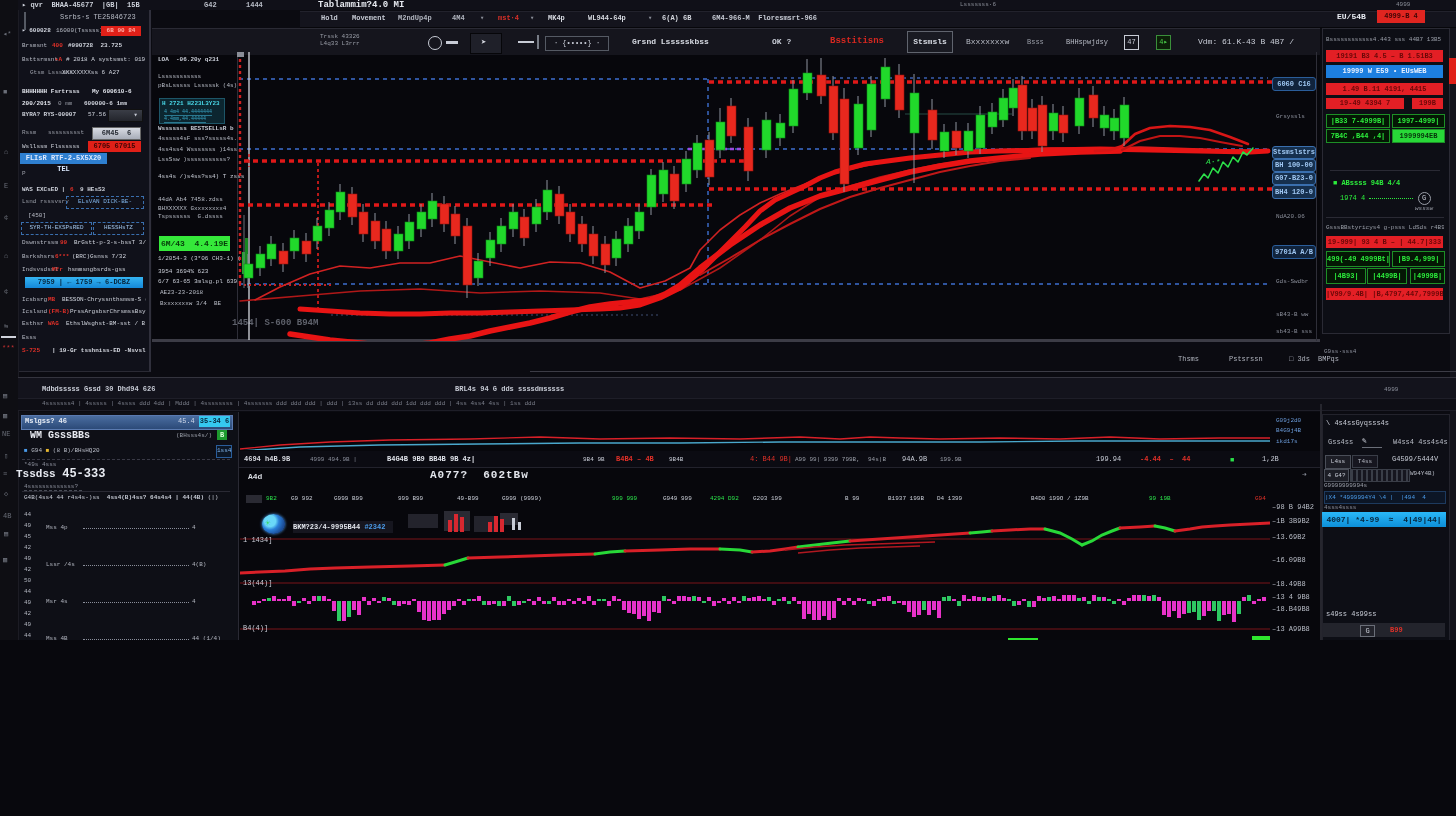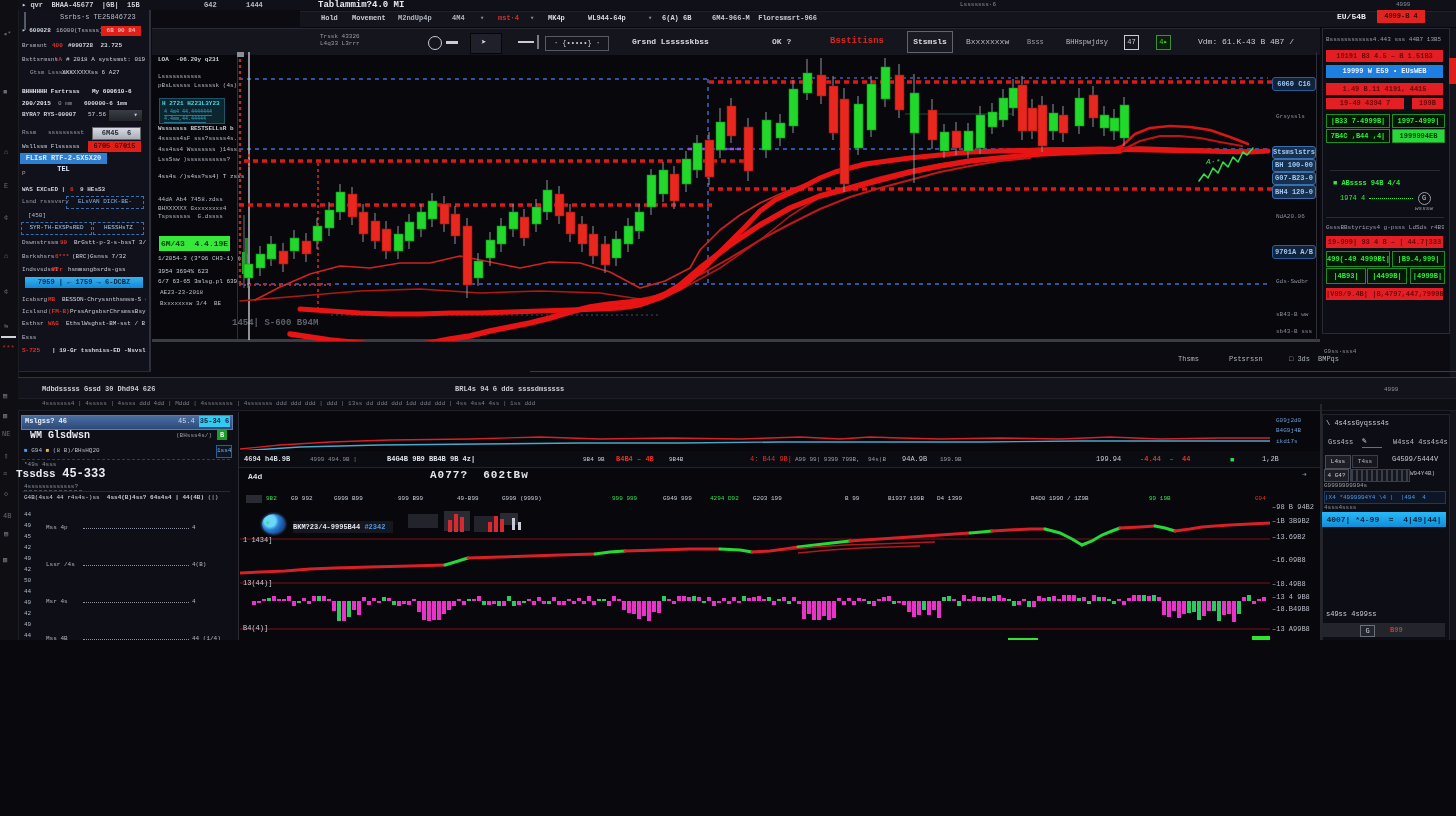--- a/index.html
+++ b/index.html
@@ -397,21 +397,21 @@
 <div class="abs t7 b" style="left:455px;top:385px;color:#c8ccd6;">BRL4s 94 G dds sss​sdmsssss</div>
 <div class="abs t6" style="left:1384px;top:386px;color:#8a8e9a;">4999</div>
 <div class="abs" style="left:18px;top:398px;width:1438px;height:12px;background:#0e0e15;border-top:1px solid #1e1e28;"></div>
 <div class="abs t6" style="left:42px;top:400px;color:#7a7e8a;white-space:nowrap;overflow:hidden;width:680px;">4sssssss4 | 4sssss | 4ssss ddd 4dd | Mddd | 4ssssssss | 4sssssss ddd ddd ddd | ddd | 13ss dd ddd ddd 1dd ddd ddd | 4ss 4ss4 4ss | 1ss ddd</div>
 <div class="abs" style="left:18px;top:410px;width:1438px;height:1px;background:#1e1e28;"></div>
 <div class="abs" style="left:19px;top:412px;width:219px;height:396px;background:#0e0f16;border-right:1px solid #2a2a34;"></div>
 <div class="abs" style="left:21px;top:415px;width:210px;height:13px;background:linear-gradient(#4a6da0,#2c4a78);border:1px solid #5a7ab0;"></div>
 <div class="abs t7 b" style="left:25px;top:417px;color:#e8edf5;">Mslgss? 46</div>
 <div class="abs t7" style="left:178px;top:417px;color:#cdd6e8;">45.4</div>
 <div class="abs" style="left:199px;top:416px;width:31px;height:11px;background:#35c8f0;color:#06263d;font-size:7px;line-height:11px;text-align:center;font-weight:bold;">35-34 6</div>
-<div class="abs t10 b" style="left:30px;top:430px;color:#e8ebf2;">WM Glsdwsn</div>
+<div class="abs t10 b" style="left:30px;top:430px;color:#e8ebf2;">WM GsssBBs</div>
 <div class="abs t6" style="left:176px;top:432px;color:#9a9ea8;">(BHsss4s/)</div>
 <div class="abs" style="left:217px;top:430px;width:10px;height:10px;background:#1d9a2e;color:#d8ffd8;font-size:7px;line-height:10px;text-align:center;font-weight:bold;">B</div>
 <div class="abs t6" style="left:24px;top:447px;color:#b8bcc6;"><span style="color:#4a9ae8">■</span> G94 <span style="color:#e8b830">■</span> (8 B)/BHs​HQ20</div>
 <div class="abs" style="left:216px;top:445px;width:14px;height:11px;border:1px solid #2a5d9a;background:#0c1726;color:#7fb3e8;font-size:6px;line-height:10px;text-align:center;">1ss4</div>
 <div class="abs" style="left:22px;top:459px;width:208px;height:1px;border-top:1px dashed #3a3a46;"></div>
 <div class="abs t6" style="left:24px;top:461px;color:#8a8e9a;">*49s&nbsp;4sss</div>
 <div class="abs t11 b" style="left:16px;top:468px;color:#e8ebf2;">Tssdss <span style="font-size:12px">45-333</span></div>
 <div class="abs t6" style="left:24px;top:483px;color:#8a8e9a;border-bottom:1px dashed #4a4e58;width:58px;">4sssssssssssss?</div>
 <div class="abs" style="left:22px;top:491px;width:208px;height:1px;background:#2a2a34;"></div>
 <div class="abs t6" style="left:24px;top:494px;color:#c8ccd6;white-space:nowrap;overflow:hidden;width:208px;">G4B(4ss4 44 r4s4s-)ss&nbsp; <b>4ss4(B)4ss? 64s4s4 | 44(4B)</b>&nbsp;(|)</div>

